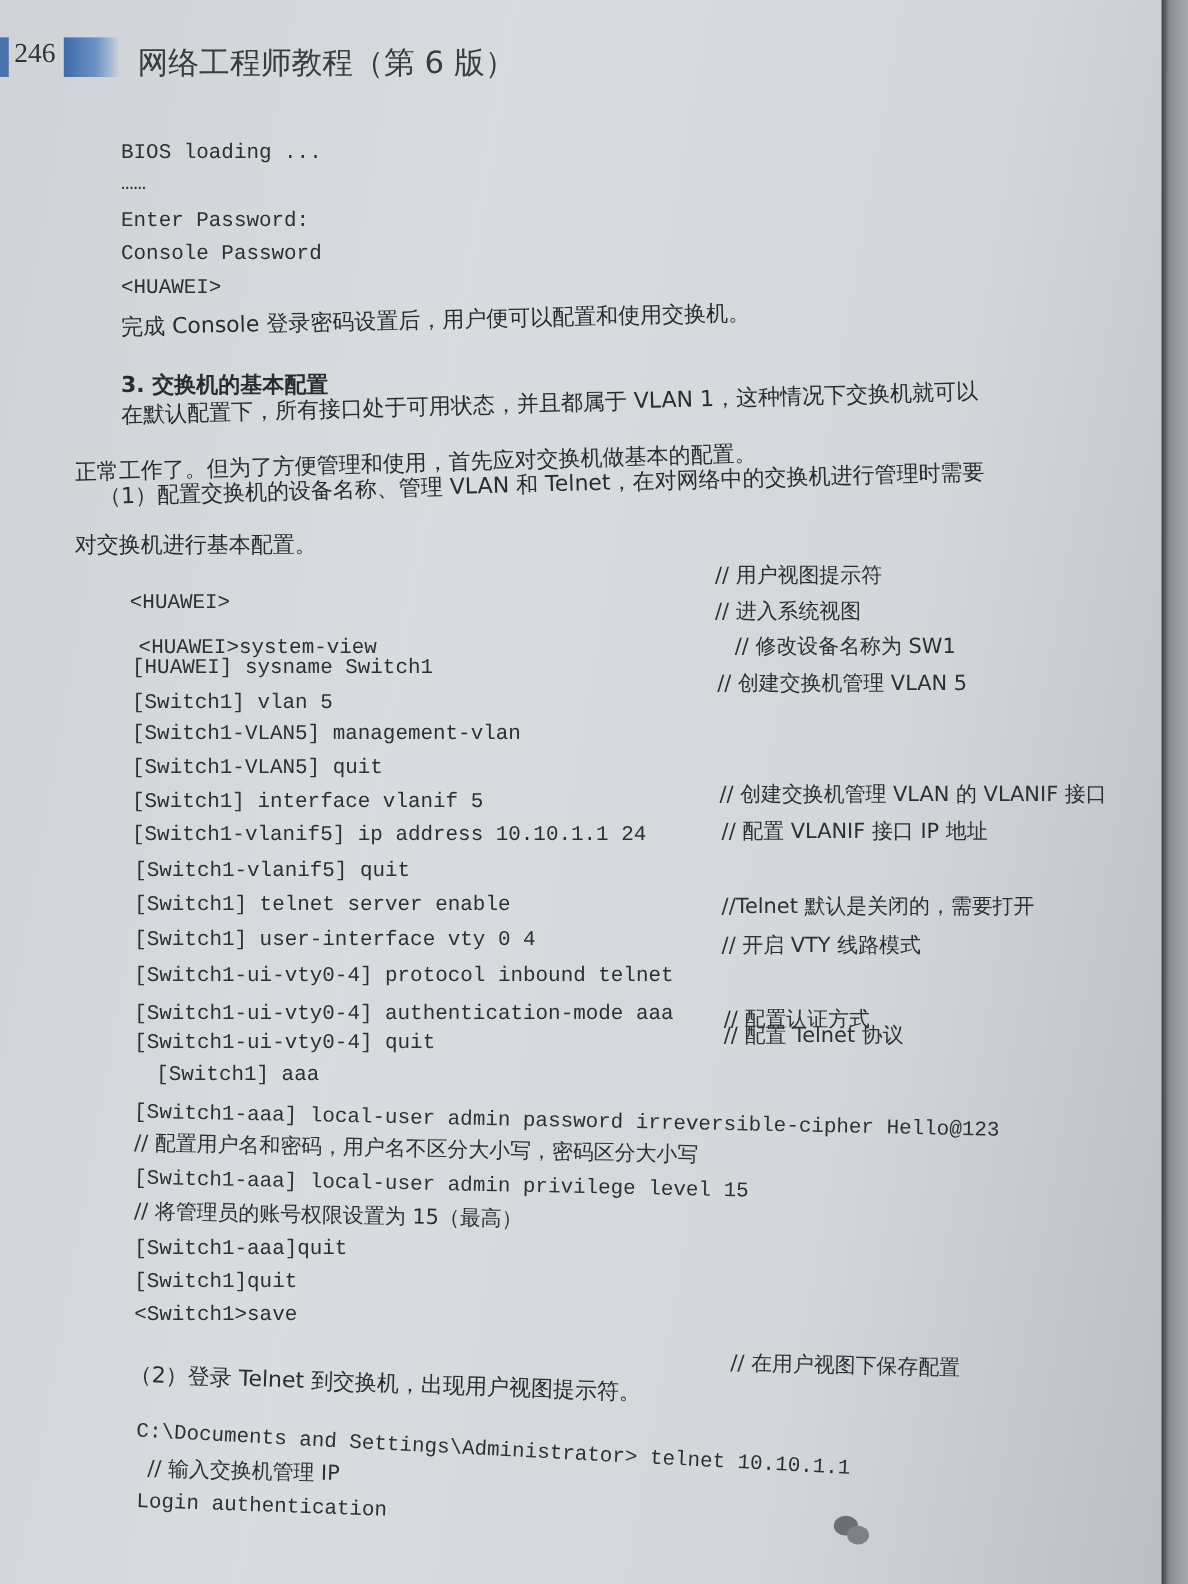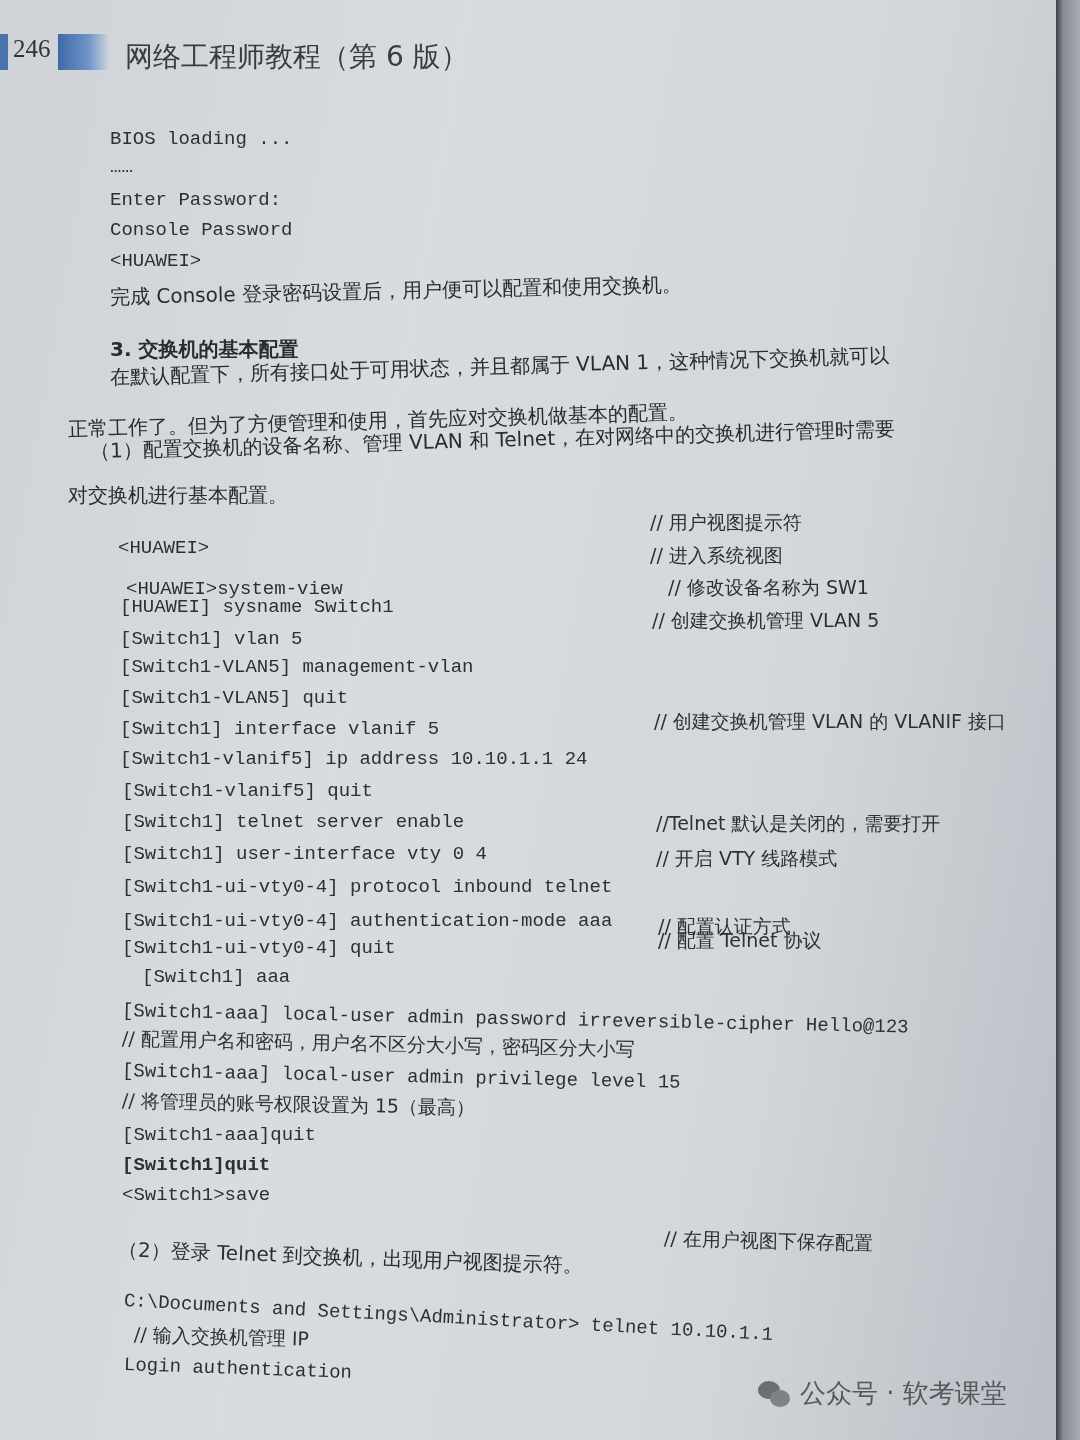--- a/index.html
+++ b/index.html
@@ -61,47 +61,47 @@
   <div class="cmt" style="left:650px;top:543px;">// 进入系统视图</div>
   <div class="mono" style="left:120px;top:596px;">[HUAWEI] sysname Switch1</div>
   <div class="cmt" style="left:668px;top:575px;">// 修改设备名称为 SW1</div>
   <div class="mono" style="left:120px;top:628px;">[Switch1] vlan 5</div>
   <div class="cmt" style="left:652px;top:608px;">// 创建交换机管理 VLAN 5</div>
   <div class="mono" style="left:120px;top:656px;">[Switch1-VLAN5] management-vlan</div>
   <div class="mono" style="left:120px;top:687px;">[Switch1-VLAN5] quit</div>
   <div class="mono" style="left:120px;top:718px;">[Switch1] interface vlanif 5</div>
   <div class="cmt" style="left:654px;top:709px;">// 创建交换机管理 VLAN 的 VLANIF 接口</div>
   <div class="mono" style="left:120px;top:748px;">[Switch1-vlanif5] ip address 10.10.1.1 24</div>
+  <div class="cmt" style="left:656px;top:743px;">// 配置 VLANIF 接口 IP 地址</div>
   <div class="mono" style="left:122px;top:780px;">[Switch1-vlanif5] quit</div>
   <div class="mono" style="left:122px;top:811px;">[Switch1] telnet server enable</div>
   <div class="cmt" style="left:656px;top:811px;">//Telnet 默认是关闭的，需要打开</div>
   <div class="mono" style="left:122px;top:843px;">[Switch1] user-interface vty 0 4</div>
   <div class="cmt" style="left:656px;top:846px;">// 开启 VTY 线路模式</div>
   <div class="mono" style="left:122px;top:876px;">[Switch1-ui-vty0-4] protocol inbound telnet</div>
   <div class="cmt" style="left:658px;top:928px;">// 配置 Telnet 协议</div>
   <div class="mono" style="left:122px;top:910px;">[Switch1-ui-vty0-4] authentication-mode aaa</div>
   <div class="cmt" style="left:658px;top:914px;">// 配置认证方式</div>
   <div class="mono" style="left:122px;top:937px;">[Switch1-ui-vty0-4] quit</div>
   <div class="mono" style="left:122px;top:966px;margin-left:20px;">[Switch1] aaa</div>
   <div class="mono" style="left:122px;top:1000px;transform:rotate(1.2deg);transform-origin:left;">[Switch1-aaa] local-user admin password irreversible-cipher Hello@123</div>
   <div class="cmt" style="left:122px;top:1026px;transform:rotate(1.2deg);transform-origin:left;">// 配置用户名和密码，用户名不区分大小写，密码区分大小写</div>
   <div class="mono" style="left:122px;top:1060px;transform:rotate(1.2deg);transform-origin:left;">[Switch1-aaa] local-user admin privilege level 15</div>
   <div class="cmt" style="left:122px;top:1088px;transform:rotate(1.2deg);transform-origin:left;">// 将管理员的账号权限设置为 15（最高）</div>
   <div class="mono" style="left:122px;top:1124px;">[Switch1-aaa]quit</div>
-  <div class="mono" style="left:122px;top:1154px;font-weight:bold;">[Switch1]quit</div>
+  <div class="mono" style="left:122px;top:1154px;">[Switch1]quit</div>
   <div class="mono" style="left:122px;top:1184px;">&lt;Switch1&gt;save</div>
 
   <div class="cmt" style="left:664px;top:1226px;transform:rotate(1.3deg);transform-origin:left;">// 在用户视图下保存配置</div>
 
   <div class="cn" style="left:118px;top:1236px;transform:rotate(2deg);transform-origin:left;">（2）登录 Telnet 到交换机，出现用户视图提示符。</div>
 
   <div class="mono" style="left:124px;top:1290px;transform:rotate(3deg);transform-origin:left;">C:\Documents and Settings\Administrator&gt; telnet 10.10.1.1</div>
   <div class="cmt" style="left:134px;top:1322px;transform:rotate(1.5deg);transform-origin:left;">// 输入交换机管理 IP</div>
   <div class="mono" style="left:124px;top:1354px;transform:rotate(2deg);transform-origin:left;">Login authentication</div>
 
   <div class="wm">
     <div class="wm-icon">
       <span style="left:0;top:2px;width:22px;height:18px;"></span>
       <span style="left:12px;top:11px;width:20px;height:17px;background:#7e8186;"></span>
     </div>
-    <span>公众号 · 软考课堂</span>
   </div>
 </div>
 
 </body></html>

